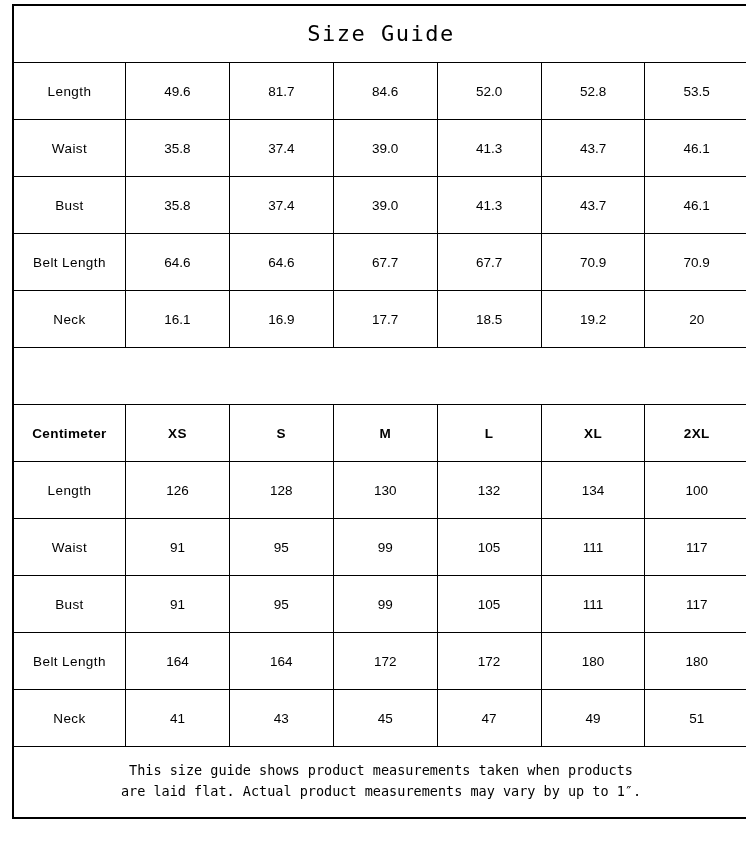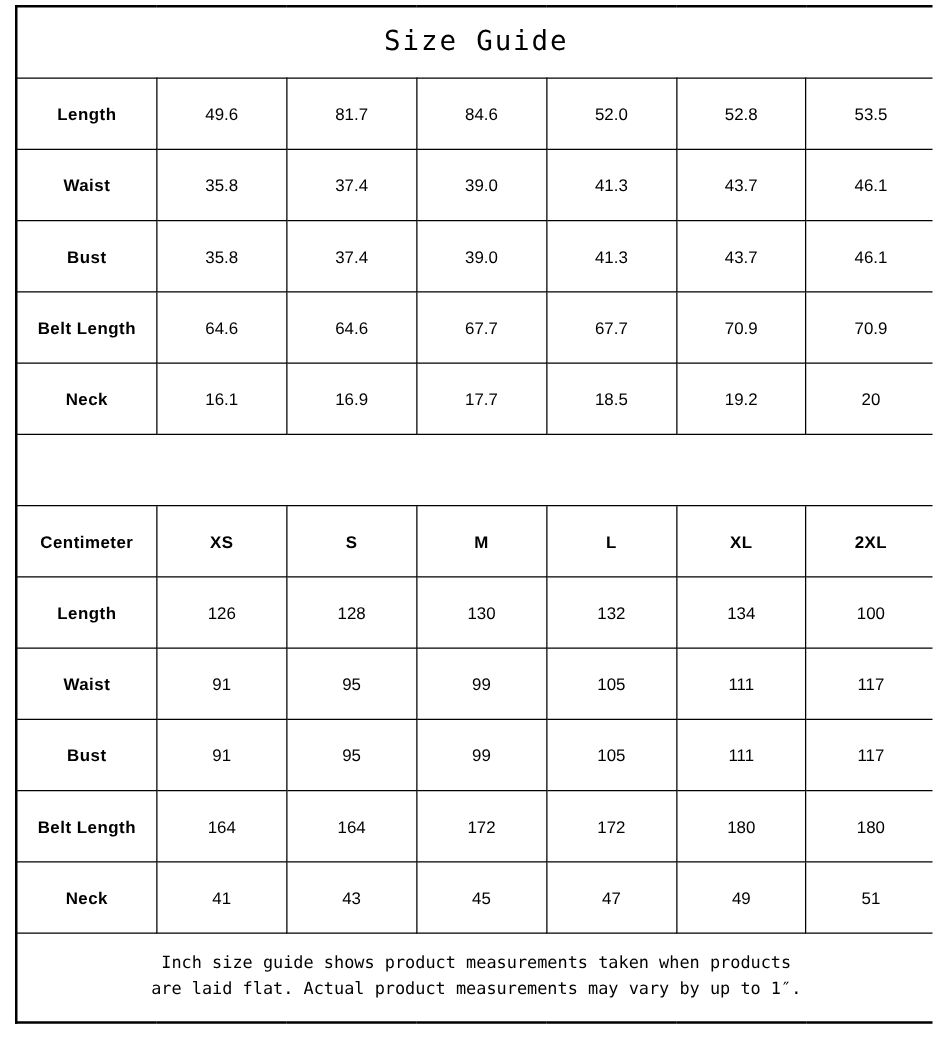--- a/index.html
+++ b/index.html
@@ -58,21 +58,21 @@
     letter-spacing: 0.4px;
   }
 
   
   tr.data-row td {
     height: 56px;
     font-size: 13.5px;
     font-weight: 400;
   }
   tr.data-row td.row-label {
-    font-weight: bold;
+    font-weight: normal;
     letter-spacing: 0.4px;
   }
 
   
   tr.spacer-row td {
     height: 56px;
     border-left: none;
     border-right: none;
   }
 
@@ -227,20 +227,20 @@
         <td>41</td>
         <td>43</td>
         <td>45</td>
         <td>47</td>
         <td>49</td>
         <td>51</td>
       </tr>
 
       <tr class="note-row">
         <td colspan="7">
-          <span class="note-line">Inch size guide shows product measurements taken when products</span>
+          <span class="note-line">This size guide shows product measurements taken when products</span>
           <span class="note-line">are laid flat. Actual product measurements may vary by up to 1″.</span>
         </td>
       </tr>
 
     </tbody>
   </table>
 </div>
 
 </body></html>

